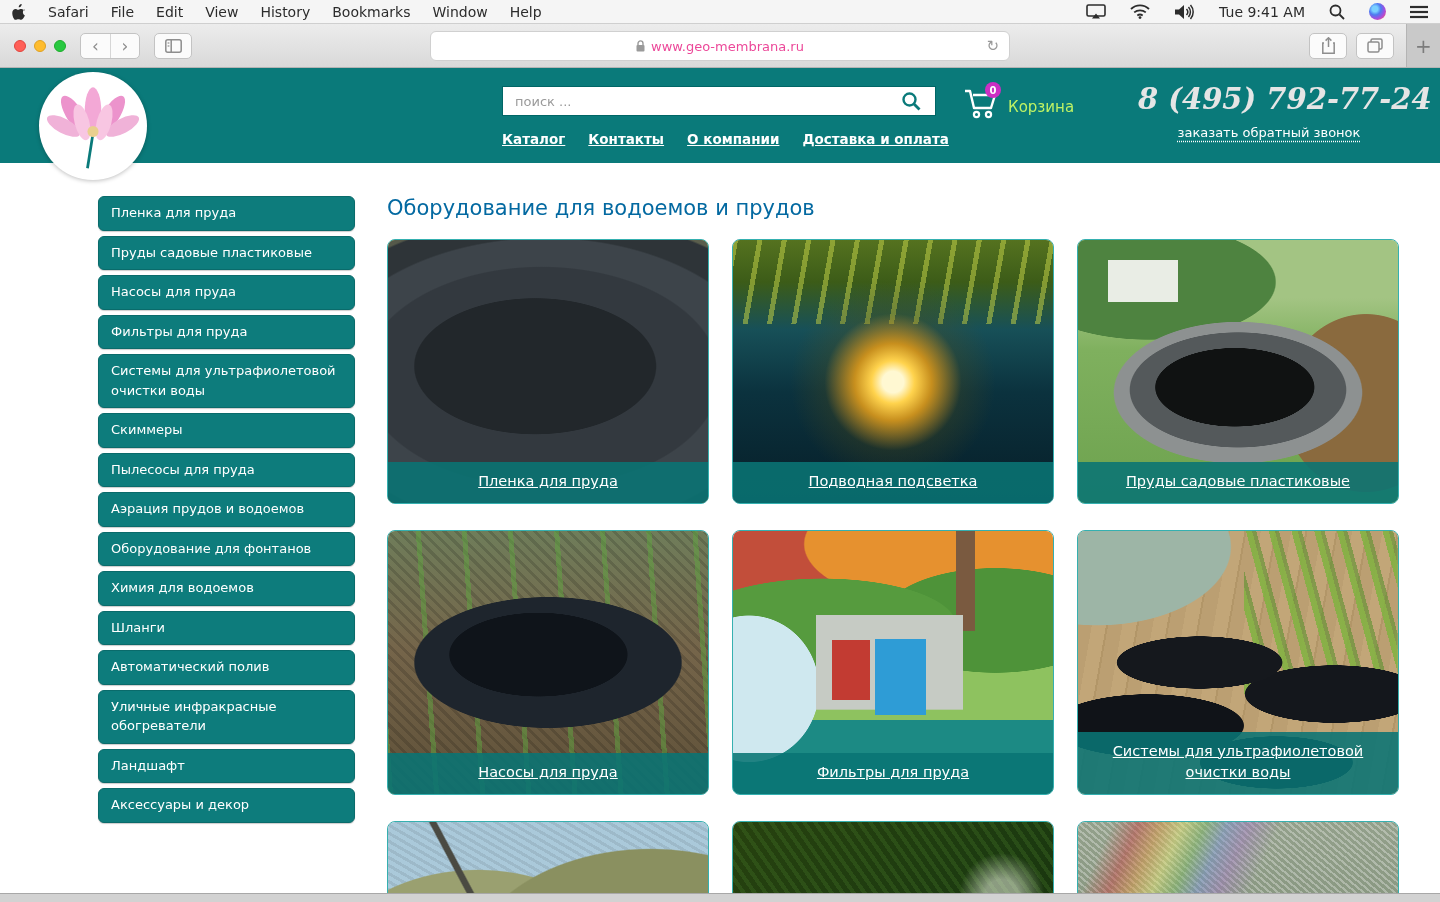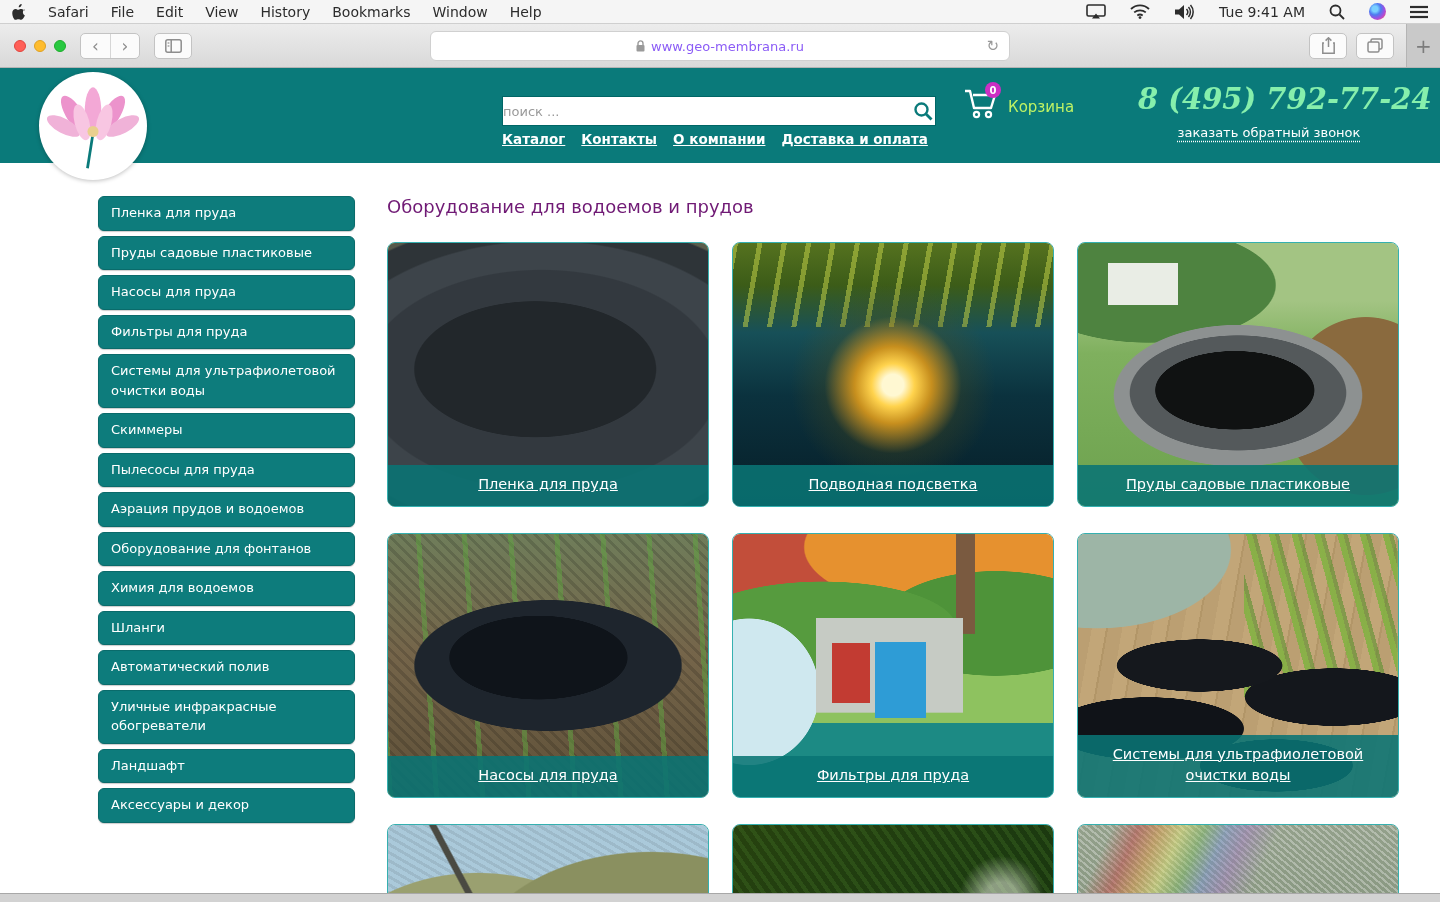--- a/index.html
+++ b/index.html
@@ -32,64 +32,64 @@
   .nav-group { display:flex; border:1px solid #c3c3c3; border-radius:5px; overflow:hidden; background:#fbfbfb; margin-right:14px;}
   .nav-btn { width:29px; height:24px; display:flex; align-items:center; justify-content:center;
              color:#8e8e8e; font-size:17px; }
   .nav-btn + .nav-btn { border-left:1px solid #d6d6d6; }
   .tb-btn { width:38px; height:26px; border:1px solid #c3c3c3; border-radius:5px; background:#fbfbfb;
             display:flex; align-items:center; justify-content:center; }
   .tb-btn svg { display:block; }
   .url-field { position:absolute; left:430px; width:580px; height:30px; top:7px;
                background:#fff; border:1px solid #d0d0d0; border-radius:6px;
                display:flex; align-items:center; justify-content:center; gap:6px; }
-  .url-text { font-size:13px; color:#8b5cf6; }
+  .url-text { font-size:13px; color:#ec4899; }
   .lock { color:#9a9a9a; }
   .reload { position:absolute; right:10px; top:5px; color:#9a9a9a; font-size:15px; }
   .toolbar-right { position:absolute; right:46px; display:flex; gap:9px; }
   .newtab-zone { position:absolute; right:0; top:0; width:34px; height:43px; background:#c9c9c9;
                  border-left:1px solid #b4b4b4; display:flex; align-items:center; justify-content:center;
                  color:#7c7c7c; font-size:20px; }
 
   
   .site { position:absolute; top:68px; left:0; right:0; height:825px; background:#fff; overflow:hidden; }
   .site-header { position:relative; height:95px; background:#0a7a7a; }
   .logo-circle { position:absolute; left:39px; top:4px; width:108px; height:108px; border-radius:50%;
                  background:#fff; box-shadow:0 1px 4px rgba(0,0,0,.25); z-index:5;
                  display:flex; align-items:center; justify-content:center; }
   .logo-circle svg { width:92px; height:92px; }
   .logo-text { position:absolute; left:152px; top:36px; color:#fff; font-size:28px;
                font-family:"DejaVu Serif","Liberation Serif",serif; font-style:italic; font-weight:bold; }
-  .search-wrap { position:absolute; left:502px; top:28px; width:434px; height:30px; background:#fff;
-                 border:1px solid #066; display:flex; align-items:center; padding:0 0; }
+  .search-wrap { position:absolute; left:502px; top:18px; width:434px; height:30px; background:#fff;
+                 border:1px solid #066; display:flex; align-items:center; padding:0 12px; }
   .search-input { flex:1; border:none; outline:none; font-size:13px; color:#444;
                   font-family:"DejaVu Sans",sans-serif; }
   .search-input::placeholder { color:#9a9a9a; }
   .search-btn { width:24px; height:24px; display:flex; align-items:center; justify-content:center; }
-  .site-nav { position:absolute; left:502px; top:63px; display:flex; gap:16px; }
+  .site-nav { position:absolute; left:502px; top:63px; display:flex; gap:23px; }
   .site-nav a { color:#fff; font-size:13.5px; font-weight:bold; text-decoration:underline; }
   .cart { position:absolute; left:963px; top:20px; display:flex; align-items:flex-end; gap:9px; }
   .cart-icon { position:relative; width:36px; height:32px; }
   .cart-badge { position:absolute; top:-6px; right:-2px; width:16px; height:16px; border-radius:50%;
                 background:#cc2fc4; color:#fff; font-size:10px; display:flex; align-items:center;
                 justify-content:center; font-weight:bold; }
   .cart-label { color:#bef264; font-size:15px; padding-bottom:4px; }
   .phone-block { position:absolute; right:40px; top:14px; width:262px; text-align:center; }
-  .phone { color:#86efac; font-size:29px; font-weight:bold; font-style:italic; white-space:nowrap;
+  .phone { color:#e5e5e5; font-size:29px; font-weight:bold; font-style:italic; white-space:nowrap;
            font-family:"DejaVu Serif","Liberation Serif",serif; }
   .callback { display:inline-block; margin-top:9px; color:#fff; font-size:13px;
               text-decoration:underline dotted; text-underline-offset:4px; }
 
   .content { display:flex; padding:33px 0 0 98px; }
   .sidebar { width:257px; flex:none; display:flex; flex-direction:column; gap:5px; }
   .sidebar-item { background:#0d7c7c; border:1px solid #0a6b6b; border-radius:6px;
                   padding:6px 12px 7px; color:#fff; font-size:13px; line-height:1.5;
                   box-shadow:0 1px 1px rgba(0,0,0,.2); cursor:pointer; }
   .main { margin-left:32px; width:1013px; }
-  .page-title { font-size:18px; font-weight:normal; color:#701a75; margin-bottom:25px; }
+  .page-title { font-size:21px; font-weight:normal; color:#0369a1; margin-bottom:19px; }
   .cards { display:flex; flex-wrap:wrap; gap:26px 23px; }
   .card { width:322px; height:265px; border:1px solid #35b0b0; border-radius:8px; position:relative;
           overflow:hidden; background:#e7eee7; }
   .card-img { position:absolute; inset:0; }
   .card-caption { position:absolute; left:0; right:0; bottom:0; background:rgba(9,116,116,.88);
                   text-align:center; padding:9px 10px 10px; }
   .card-caption a { color:#fff; font-size:14.5px; text-decoration:underline; line-height:1.5; }
 
   
   .img-pond-liner { background:

